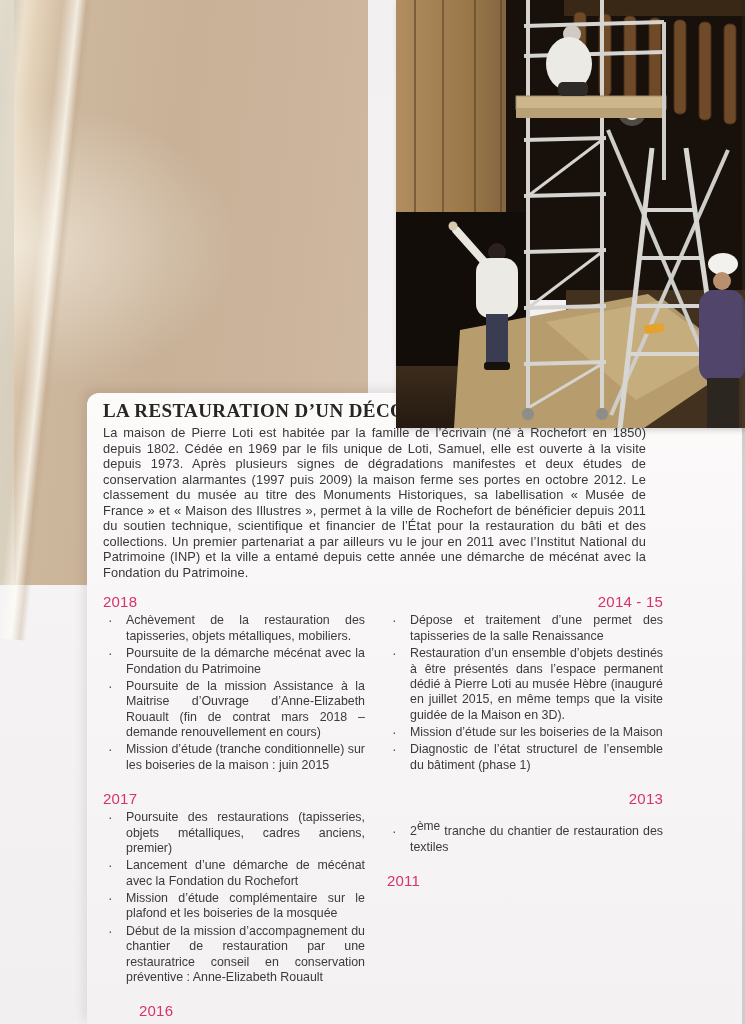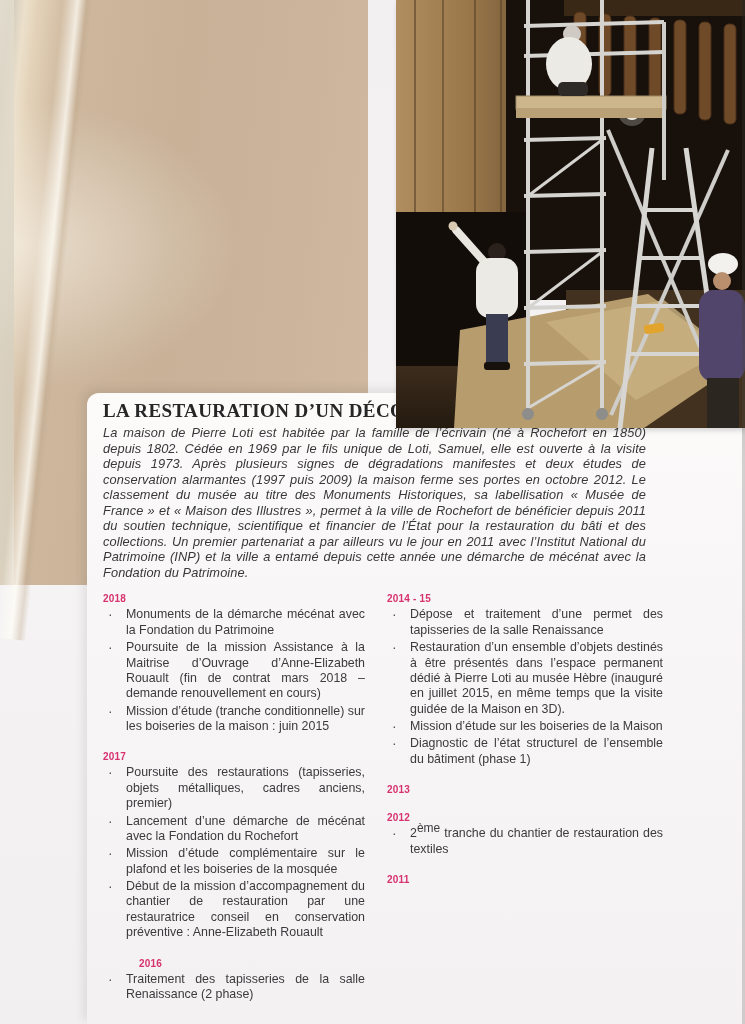--- a/index.html
+++ b/index.html
@@ -51,29 +51,29 @@
     z-index:5;
   }
   
   .title {
     font-family:"Liberation Serif", serif;
     font-weight:700; font-size:19px; letter-spacing:.4px;
     color:#262626; margin:0 0 3px 0;
   }
   .intro {
     width:543px; font-size:12.8px; line-height:1.215;
-    font-style:italic; color:#38383a; text-align:justify;
+    color:#38383a; text-align:justify;
     letter-spacing:.1px;
   }
   .columns { display:flex; gap:22px; margin-top:13px; }
   .col-left  { width:262px; }
   .col-right { width:276px; }
   .year-section { margin-bottom:17px; }
   .year {
-    font-size:10px; font-weight:700; margin:0 0 3px 0; letter-spacing:.2px;
+    font-size:15px; font-weight:400; margin:0 0 3px 0; letter-spacing:.2px;
   }
   ul.items { list-style:none; }
   ul.items li {
     position:relative; padding-left:23px; margin-bottom:2px;
     font-size:12.4px; line-height:1.24; color:#3b3b3d; text-align:justify;
   }
   ul.items li::before {
     content:"·"; position:absolute; left:5px; top:-1px;
     font-size:14px; color:#55555a;
   }
@@ -88,21 +88,22 @@
 </div>
 
 <div class="panel">
   <h1 class="title">LA RESTAURATION D’UN DÉCOR</h1>
   <p class="intro">La maison de Pierre Loti est habitée par la famille de l’écrivain (né à Rochefort en 1850) depuis 1802. Cédée en 1969 par le fils unique de Loti, Samuel, elle est ouverte à la visite depuis 1973. Après plusieurs signes de dégradations manifestes et deux études de conservation alarmantes (1997 puis 2009) la maison ferme ses portes en octobre 2012. Le classement du musée au titre des Monuments Historiques, sa labellisation « Musée de France » et « Maison des Illustres »,  permet à la ville de Rochefort de bénéficier depuis 2011 du soutien technique, scientifique et financier de l’État pour la restauration du bâti et des collections. Un premier partenariat a par ailleurs vu le jour en 2011 avec l’Institut National du Patrimoine (INP) et la ville a entamé depuis cette année une démarche de mécénat avec la Fondation du Patrimoine.</p>
   <div class="columns">
     <div class="col-left">
         <section class="year-section">
           <h3 class="year" style="color: rgb(215, 49, 110);">2018</h3>
           <ul class="items">
-            <li>Monuments de la démarche mécénat avec la Fondation du Patrimoine</li>
+            <li>Achèvement de la restauration des tapisseries, objets métalliques, mobiliers.</li>
+            <li>Poursuite de la démarche mécénat avec la Fondation du Patrimoine</li>
             <li>Poursuite de la mission Assistance à la Maitrise d’Ouvrage  d’Anne-Elizabeth Rouault (fin de contrat mars 2018 – demande renouvellement en cours)</li>
             <li>Mission d’étude (tranche conditionnelle) sur les boiseries de la maison : juin 2015</li>
           </ul>
         </section>
         <section class="year-section">
           <h3 class="year" style="color: rgb(215, 49, 110);">2017</h3>
           <ul class="items">
             <li>Poursuite des restaurations (tapisseries, objets métalliques, cadres anciens, premier)</li>
             <li>Lancement d’une démarche de mécénat avec la Fondation du Rochefort</li>
             <li>Mission d’étude complémentaire sur le plafond et les boiseries de la mosquée</li>
@@ -111,33 +112,32 @@
         </section>
         <section class="year-section">
           <h3 class="year" style="color: rgb(215, 49, 110); margin-left: 36px;">2016</h3>
           <ul class="items">
             <li>Traitement  des tapisseries de la salle Renaissance (2 phase)</li>
           </ul>
         </section>
       </div>
     <div class="col-right">
         <section class="year-section">
-          <h3 class="year" style="color: rgb(215, 49, 110);">2014 - 15</h3>
+          <h3 class="year" style="color: rgb(215, 49, 110); text-align: right;">2014 - 15</h3>
           <ul class="items">
             <li>Dépose et traitement d’une permet des tapisseries de la salle Renaissance</li>
             <li>Restauration d’un ensemble d’objets destinés à être présentés dans l’espace permanent dédié à Pierre Loti au musée Hèbre (inauguré en juillet 2015, en même temps que la visite guidée de la Maison en 3D).</li>
             <li>Mission d’étude sur les boiseries de la Maison</li>
             <li>Diagnostic de l’état structurel de l’ensemble du bâtiment (phase 1)</li>
           </ul>
         </section>
         <section class="year-section">
-          <h3 class="year" style="color: rgb(215, 49, 110);">2013</h3>
-        </section>
-        <section class="year-section">
-          <h3 class="year" style="color: rgb(215, 49, 110);">2012</h3>
+          <h3 class="year" style="color: rgb(215, 49, 110); text-align: right;">2013</h3>
+        </section>
+        <section class="year-section">
           <ul class="items">
             <li>2<sup>ème</sup> tranche du chantier de restauration des textiles</li>
           </ul>
         </section>
         <section class="year-section">
           <h3 class="year" style="color: rgb(215, 49, 110);">2011</h3>
         </section>
       </div>
   </div>
 </div>

